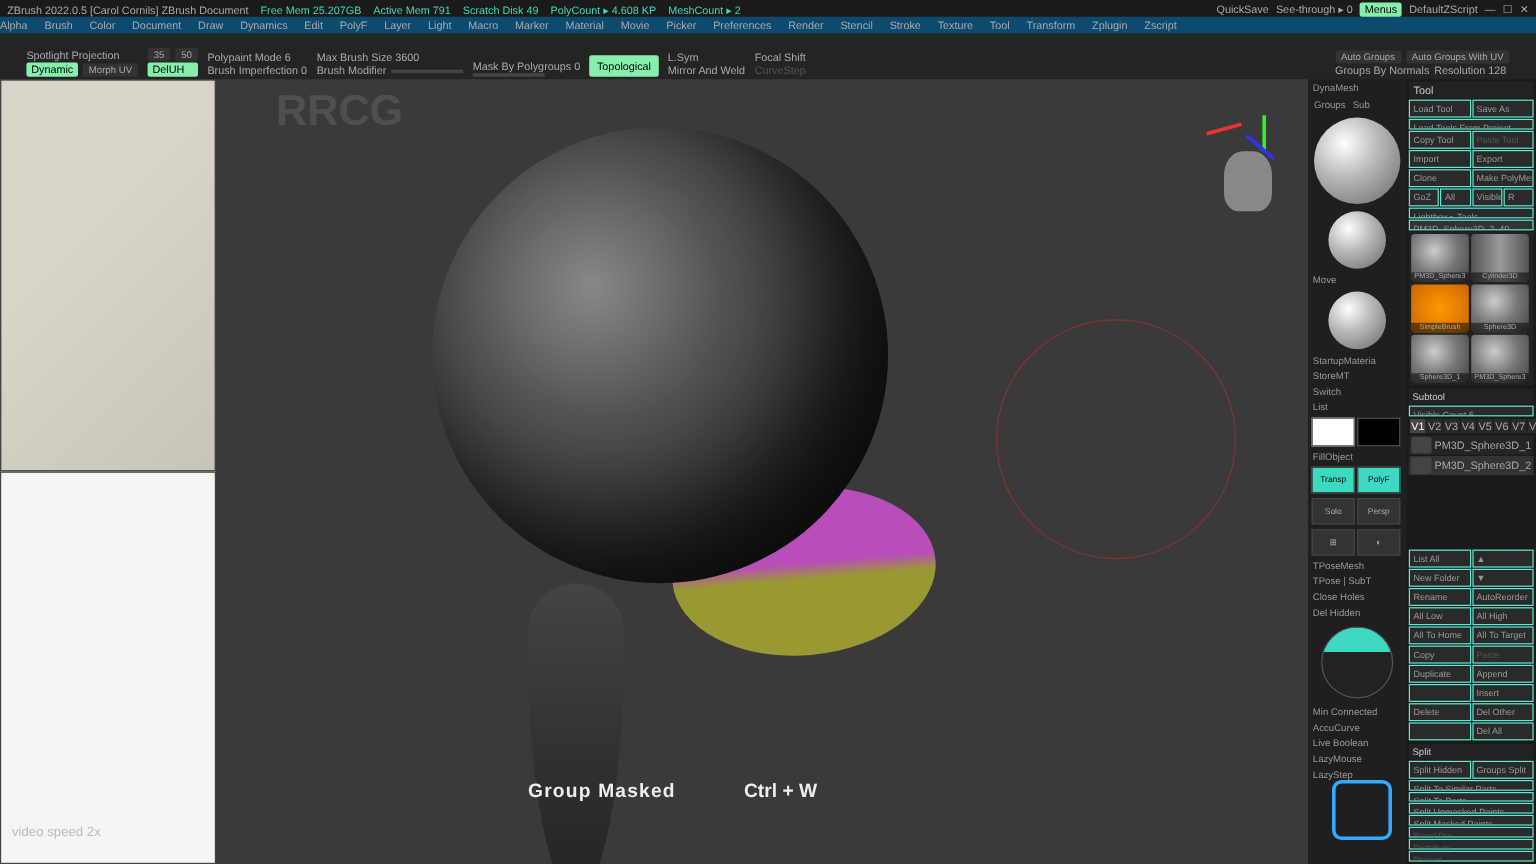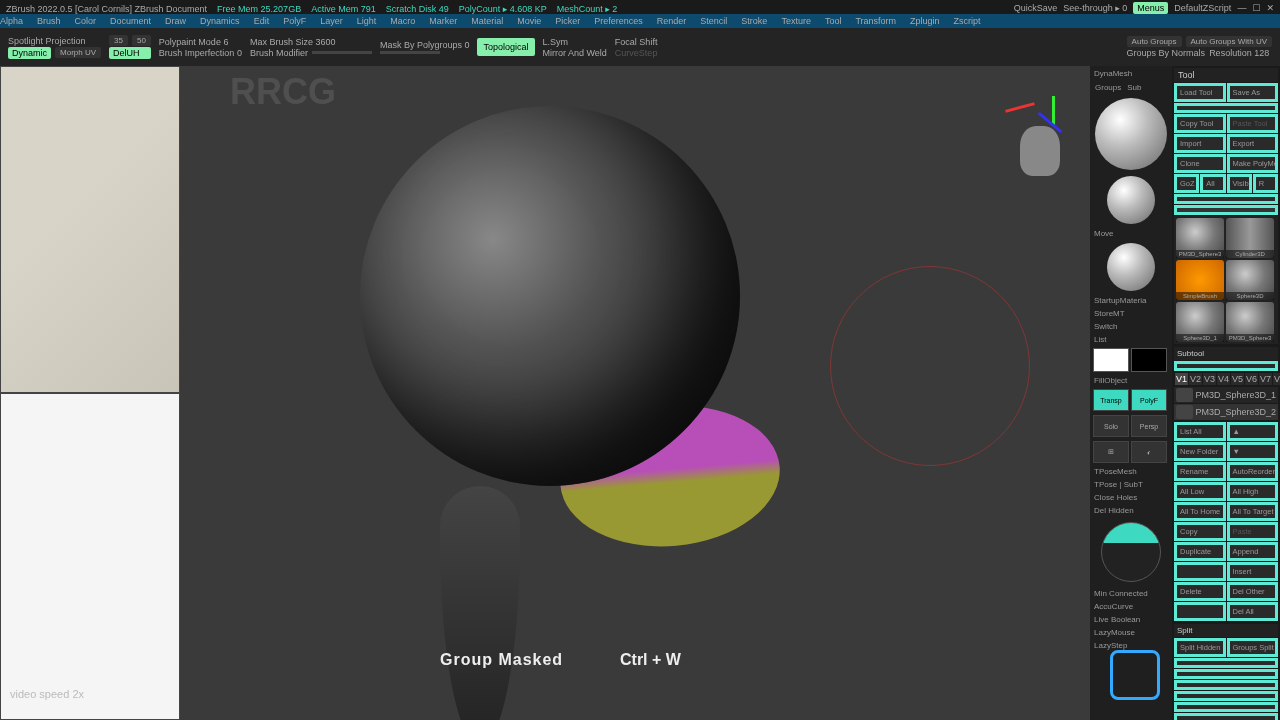--- a/index.html
+++ b/index.html
@@ -3,21 +3,21 @@
 <meta charset="utf-8">
 <style>
 *{margin:0;padding:0;box-sizing:border-box;font-family:Arial,sans-serif;font-size:9px;color:#aaa}
 body{background:#2a2a2a;width:1280px;height:720px;overflow:hidden;position:relative}
 .topbar{height:14px;background:#1a1a1a;display:flex;align-items:flex-end;padding:0 6px;gap:10px;font-size:8px;color:#888}
 .topbar .right{margin-left:auto;display:flex;gap:6px;align-items:center}
 .teal{color:#3dd9c1}
 .btn-teal{background:#86efac;color:#000;padding:1px 4px;border-radius:2px}
 .menubar{height:14px;background:#0c4a6e;display:flex;gap:14px;padding:0 0;align-items:center;font-size:8px;color:#999}
 .menubar span{cursor:pointer}
-.optbar{height:38px;background:#242424;display:flex;align-items:center;padding:2px 8px;gap:8px;font-size:8px;position:relative}
+.optbar{height:38px;background:#242424;display:flex;align-items:flex-end;padding:2px 22px;gap:8px;font-size:8px;position:relative}
 .optgroup{display:flex;flex-direction:column;gap:1px}
 .optrow{display:flex;gap:4px;align-items:center}
 .slider{width:60px;height:3px;background:#444;position:relative}
 .pill{background:#333;padding:1px 5px;border-radius:2px;font-size:8px}
 .main{display:flex;height:654px}
 .leftref{width:180px;background:#2a2a2a;display:flex;flex-direction:column}
 .refimg{flex:1;background:#ddd;position:relative;border:1px solid #444}
 .ref1{background:linear-gradient(135deg,#d8d4c8 40%,#c8c4b8)}
 .ref2{background:#f5f5f5}
 .canvas{flex:1;background:#3a3a3a;position:relative;overflow:hidden}
@@ -37,21 +37,21 @@
 .matball.sm{width:48px;height:48px}
 .swatch{width:36px;height:24px;background:#fff;border:1px solid #555;display:inline-block}
 .swatch.bk{background:#000}
 .iconrow{display:flex;gap:2px;padding:1px}
 .iconbtn{width:36px;height:22px;background:#333;border:1px solid #444;font-size:7px;display:flex;align-items:center;justify-content:center}
 .iconbtn.on{background:#3dd9c1;color:#000}
 .circle-tool{width:60px;height:60px;border-radius:50%;background:linear-gradient(#3dd9c1 35%,#222 35%);margin:4px auto;border:1px solid #555}
 .toolpanel{width:108px;background:#1a1a1a;display:flex;flex-direction:column;padding:2px;gap:1px;overflow:hidden;font-size:8px}
 .tp-head{background:#222;padding:2px 4px;font-size:9px;color:#ccc}
 .tp-row{display:flex;gap:1px}
-.tp-btn{flex:1;background:#2a2a2a;padding:2px 3px;font-size:7.5px;color:#999;border:3px solid #5eead4;cursor:pointer;white-space:nowrap;overflow:hidden}
+.tp-btn{flex:1;background:#2a2a2a;padding:2px 3px;font-size:7.5px;color:#999;border:1px solid #5eead4;cursor:pointer;white-space:nowrap;overflow:hidden}
 .tp-btn.dim{color:#555}
 .thumbs{display:flex;flex-wrap:wrap;gap:2px;padding:2px;background:#222}
 .thumb{width:48px;height:40px;background:radial-gradient(circle at 40% 35%,#ccc,#777 50%,#444);border-radius:3px;position:relative}
 .thumb.cyl{background:linear-gradient(90deg,#555,#999,#555)}
 .thumb.br{background:radial-gradient(circle,#f90,#c60)}
 .thumb-lbl{position:absolute;bottom:0;left:0;right:0;font-size:6px;text-align:center;background:rgba(0,0,0,0.5);padding:1px}
 .sub-head{background:#222;padding:2px 3px;font-size:8px;color:#ccc;margin-top:2px}
 .sub-row{display:flex;align-items:center;gap:2px;padding:1px 2px;background:#252525;font-size:7px}
 .sub-ico{width:22px;height:14px;background:#444;border-radius:2px}
 .vs-row{display:flex;gap:1px;font-size:7px;padding:1px}

